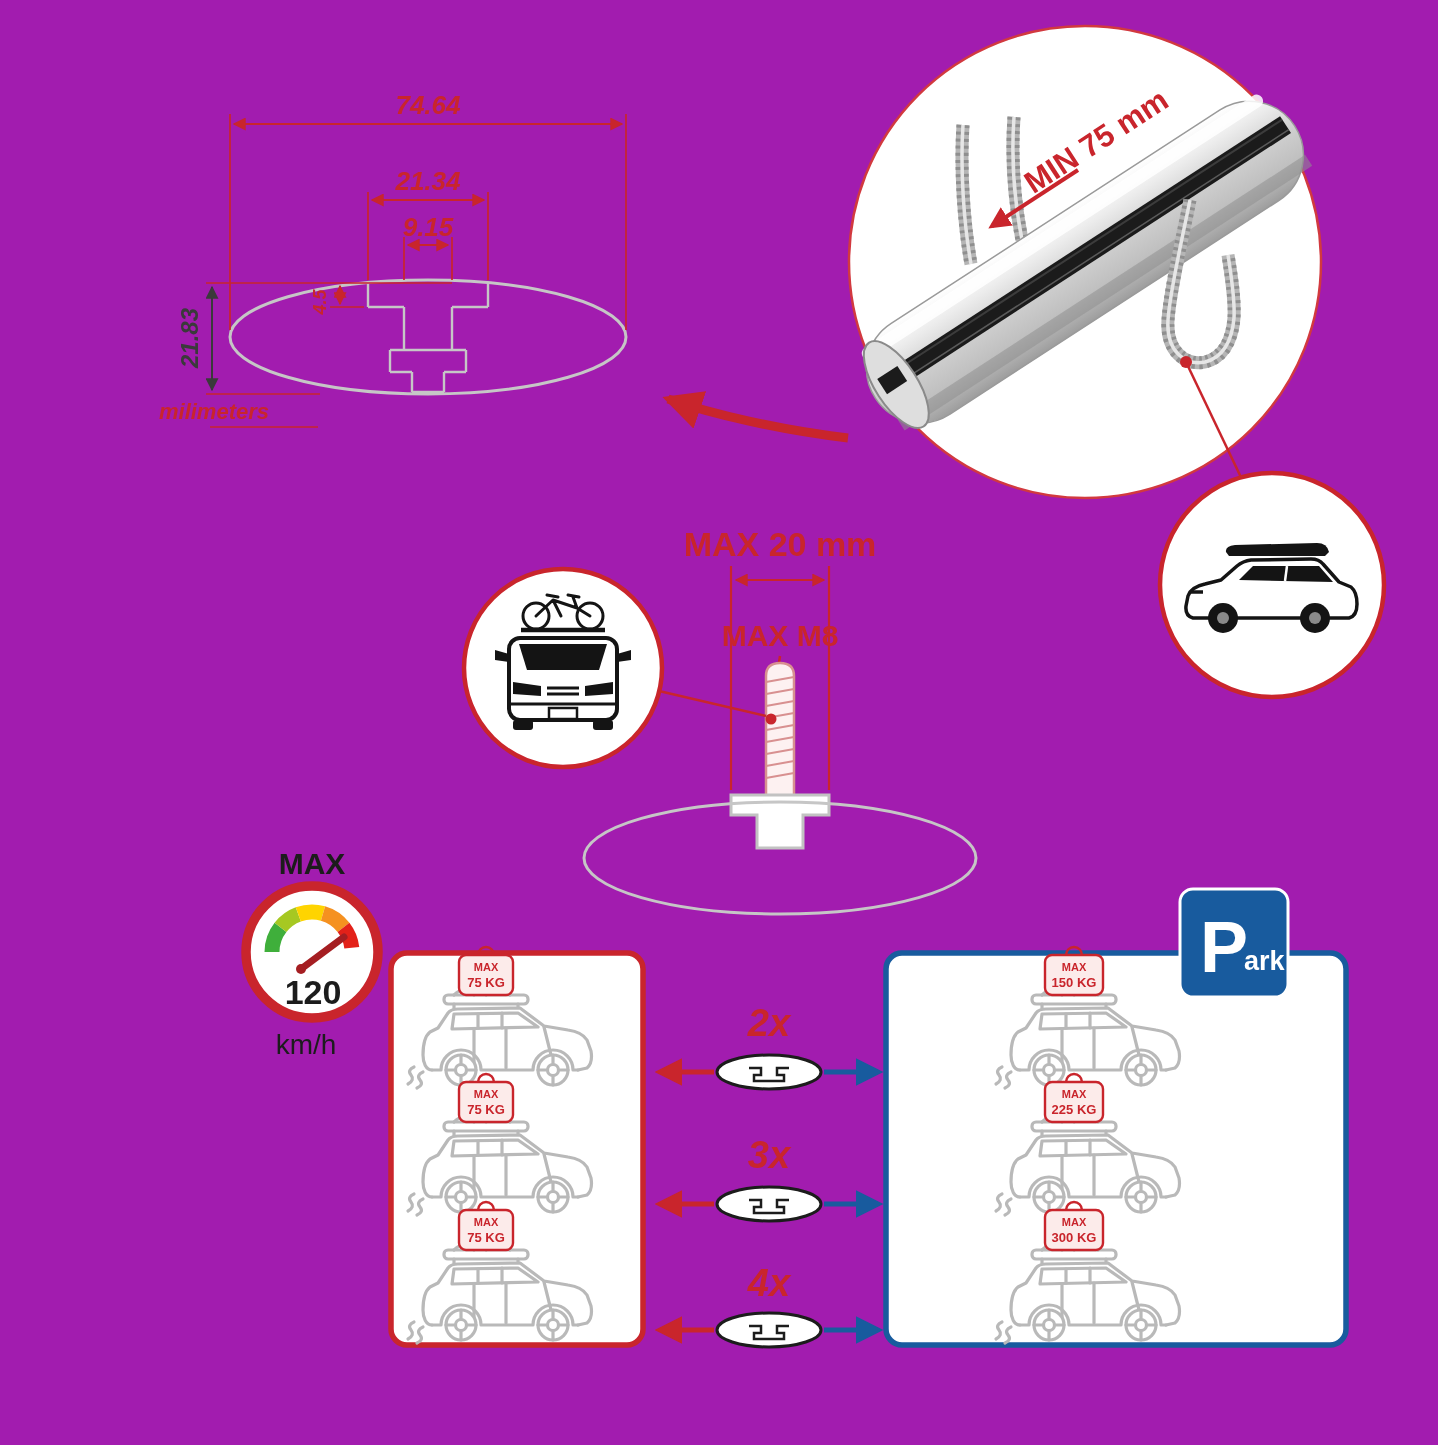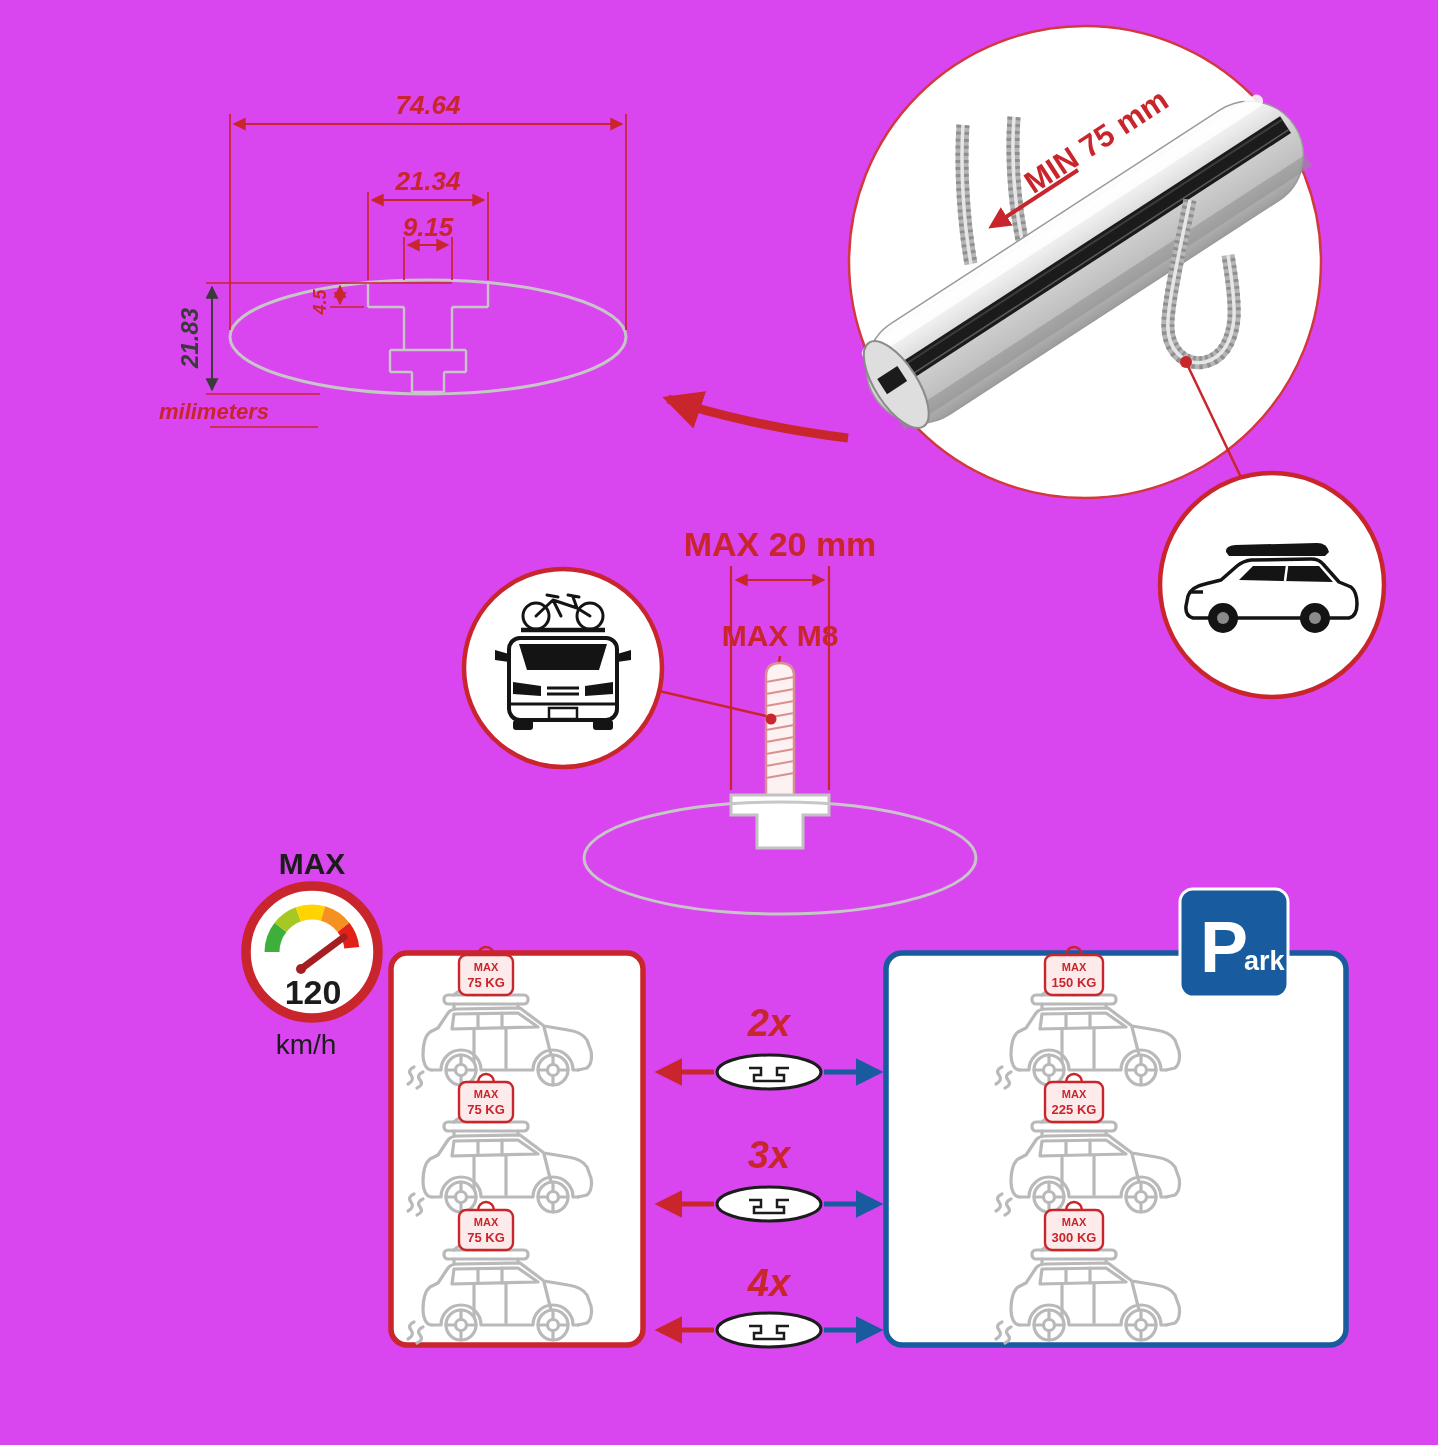--- a/index.html
+++ b/index.html
@@ -1,16 +1,16 @@
 <!DOCTYPE html>
 <html><head>
 <meta charset="utf-8">
 <style>
   html,body{margin:0;padding:0;background:#ffffff;}
-  #stage{position:relative;width:1438px;height:1445px;background:#d946ef;overflow:hidden;}
+  #stage{position:relative;width:1438px;height:1445px;background:#a21caf;overflow:hidden;}
   #stage svg{position:absolute;left:0;top:0;}
   text{font-family:"Liberation Sans",sans-serif;}
   .grayline{stroke:#c6c6c6;stroke-width:3;fill:none;}
   .grayline-thin{stroke:#c6c6c6;stroke-width:2.4;fill:none;}
   .ext{stroke:#c9252c;stroke-width:1.7;fill:none;}
   .dim{stroke:#c9252c;stroke-width:2;fill:none;}
   .dimk{stroke:#3a3a3a;stroke-width:2;fill:none;}
   .dimtext{fill:#c9252c;font-style:italic;font-weight:bold;font-size:26px;text-anchor:middle;}
   .dimtext-sm{fill:#c9252c;font-style:italic;font-weight:bold;font-size:18px;text-anchor:middle;}
   .dimtext-dark{fill:#3a3a3a;font-style:italic;font-weight:bold;font-size:24px;text-anchor:middle;}

